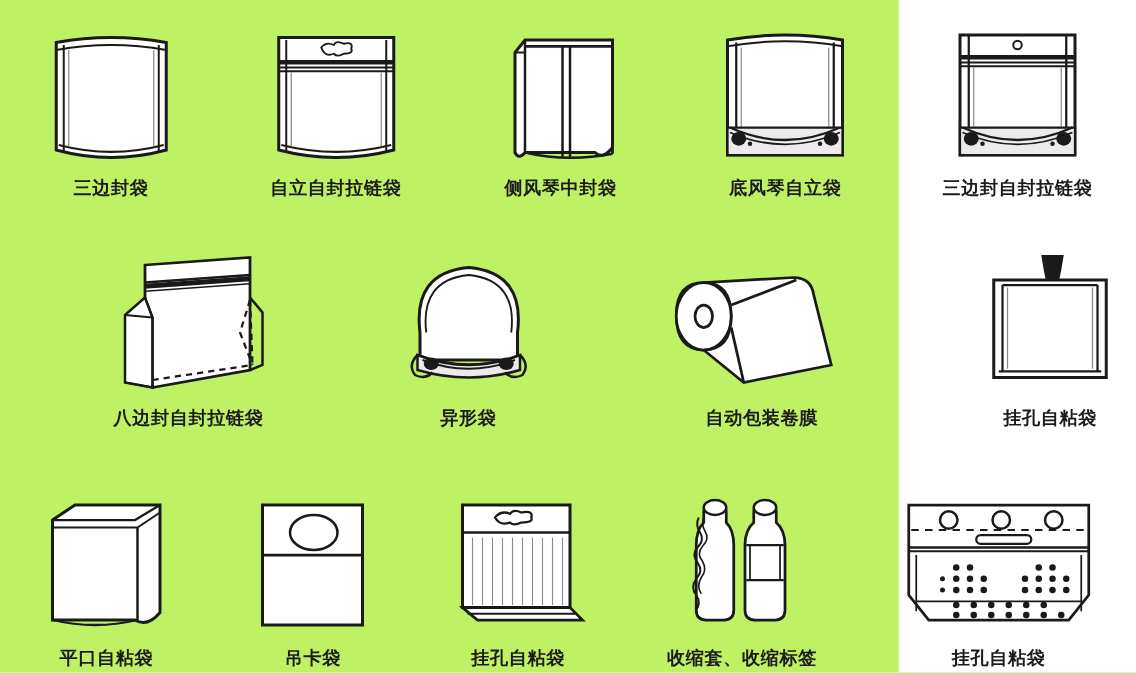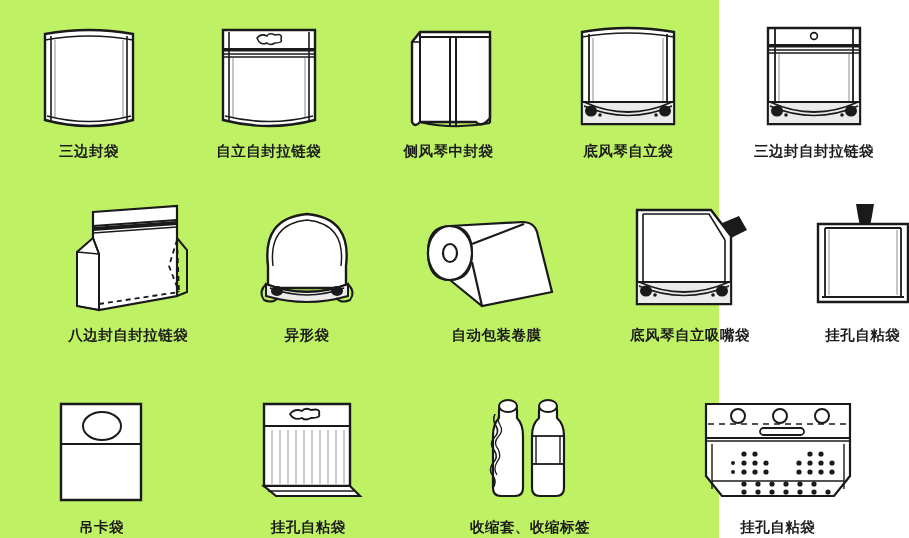--- a/index.html
+++ b/index.html
@@ -206,39 +206,20 @@
           <ellipse class="fillwhite" stroke-width="2.2" cx="30" cy="57" rx="22" ry="27"></ellipse>
           <ellipse class="fillwhite" stroke-width="2.2" cx="30" cy="57" rx="7" ry="9"></ellipse>
           <path class="ink" stroke-width="2" d="M30 30 Q52 30 52 57 Q52 84 30 84"></path>
           <path class="ink" stroke-width="2.2" d="M52 48 L104 28"></path>
           <path class="ink" stroke-width="2.2" d="M52 66 L62 110"></path>
         </svg>
       </div>
       <div class="caption">自动包装卷膜</div>
     </div>
 
-    <div class="cell">
-      <div class="art">
-        <svg width="126" height="126" viewBox="0 0 126 126">
-          <path class="fillink" d="M88 30 L112 20 L120 34 L96 46 Z"></path>
-          <path class="fillwhite" stroke-width="2.4" d="M10 14 L84 14 L104 40 L104 108 L10 108 Z"></path>
-          <path class="ink" stroke-width="1.6" d="M16 18 L16 106"></path>
-          <path class="ink" stroke-width="1.6" d="M98 44 L98 106"></path>
-          <path class="ink" stroke-width="1.6" d="M16 18 L82 18 L98 44"></path>
-          <path class="fillgrey" stroke-width="1.8" d="M10 86 L104 86 L104 108 L10 108 Z"></path>
-          <path class="ink" stroke-width="1.8" d="M12 86 Q57 106 102 86"></path>
-          <path class="ink" stroke-width="1.5" d="M12 90 Q57 109 102 90"></path>
-          <ellipse class="fillink" cx="19" cy="95" rx="6" ry="5.5"></ellipse>
-          <ellipse class="fillink" cx="95" cy="95" rx="6" ry="5.5"></ellipse>
-          <circle cx="28" cy="99" r="1.8" fill="#1a1a1a"></circle>
-          <circle cx="86" cy="99" r="1.8" fill="#1a1a1a"></circle>
-        </svg>
-      </div>
-      <div class="caption">底风琴自立吸嘴袋</div>
-    </div>
 
     <div class="cell">
       <div class="art">
         <svg width="110" height="126" viewBox="0 0 110 126">
           <path class="fillink" d="M48 8 L66 8 L64 20 L50 20 Z"></path>
           <path class="fillink" d="M50 20 L64 20 L62 30 L52 30 Z"></path>
           <path class="fillwhite" stroke-width="2.4" d="M10 28 L100 28 L100 106 L10 106 Z"></path>
           <path class="ink" stroke-width="1.8" d="M17 32 L17 101"></path>
           <path class="ink" stroke-width="1.8" d="M93 32 L93 101"></path>
           <path class="ink" stroke-width="1.8" d="M17 32 L93 32"></path>
@@ -246,20 +227,32 @@
           <path class="faint" stroke-width="1" d="M21 34 L21 99"></path>
           <path class="faint" stroke-width="1" d="M89 34 L89 99"></path>
         </svg>
       </div>
       <div class="caption">挂孔自粘袋</div>
     </div>
   </div>
 
   <div class="row" id="row3">
 
+    <div class="cell">
+      <div class="art">
+        <svg width="110" height="120" viewBox="0 0 110 120">
+          <path class="fillwhite" stroke-width="2.4" d="M12 22 L30 10 L98 10 L98 96 Q88 108 78 102 L12 102 Z"></path>
+          <path class="ink" stroke-width="1.8" d="M12 22 L78 22 L98 10"></path>
+          <path class="ink" stroke-width="1.6" d="M12 28 L80 28 L98 16"></path>
+          <path class="ink" stroke-width="2" d="M80 28 L80 102"></path>
+          <path class="ink" stroke-width="1.8" d="M12 102 Q46 110 80 102"></path>
+        </svg>
+      </div>
+      <div class="caption">平口自粘袋</div>
+    </div>
 
     <div class="cell">
       <div class="art">
         <svg width="100" height="120" viewBox="0 0 100 120">
           <path class="fillwhite" stroke-width="2.4" d="M10 10 L90 10 L90 106 L10 106 Z"></path>
           <path class="ink" stroke-width="2.2" d="M10 50 L90 50"></path>
           <ellipse class="fillwhite" stroke-width="2" cx="51" cy="32" rx="19" ry="14"></ellipse>
         </svg>
       </div>
       <div class="caption">吊卡袋</div>

